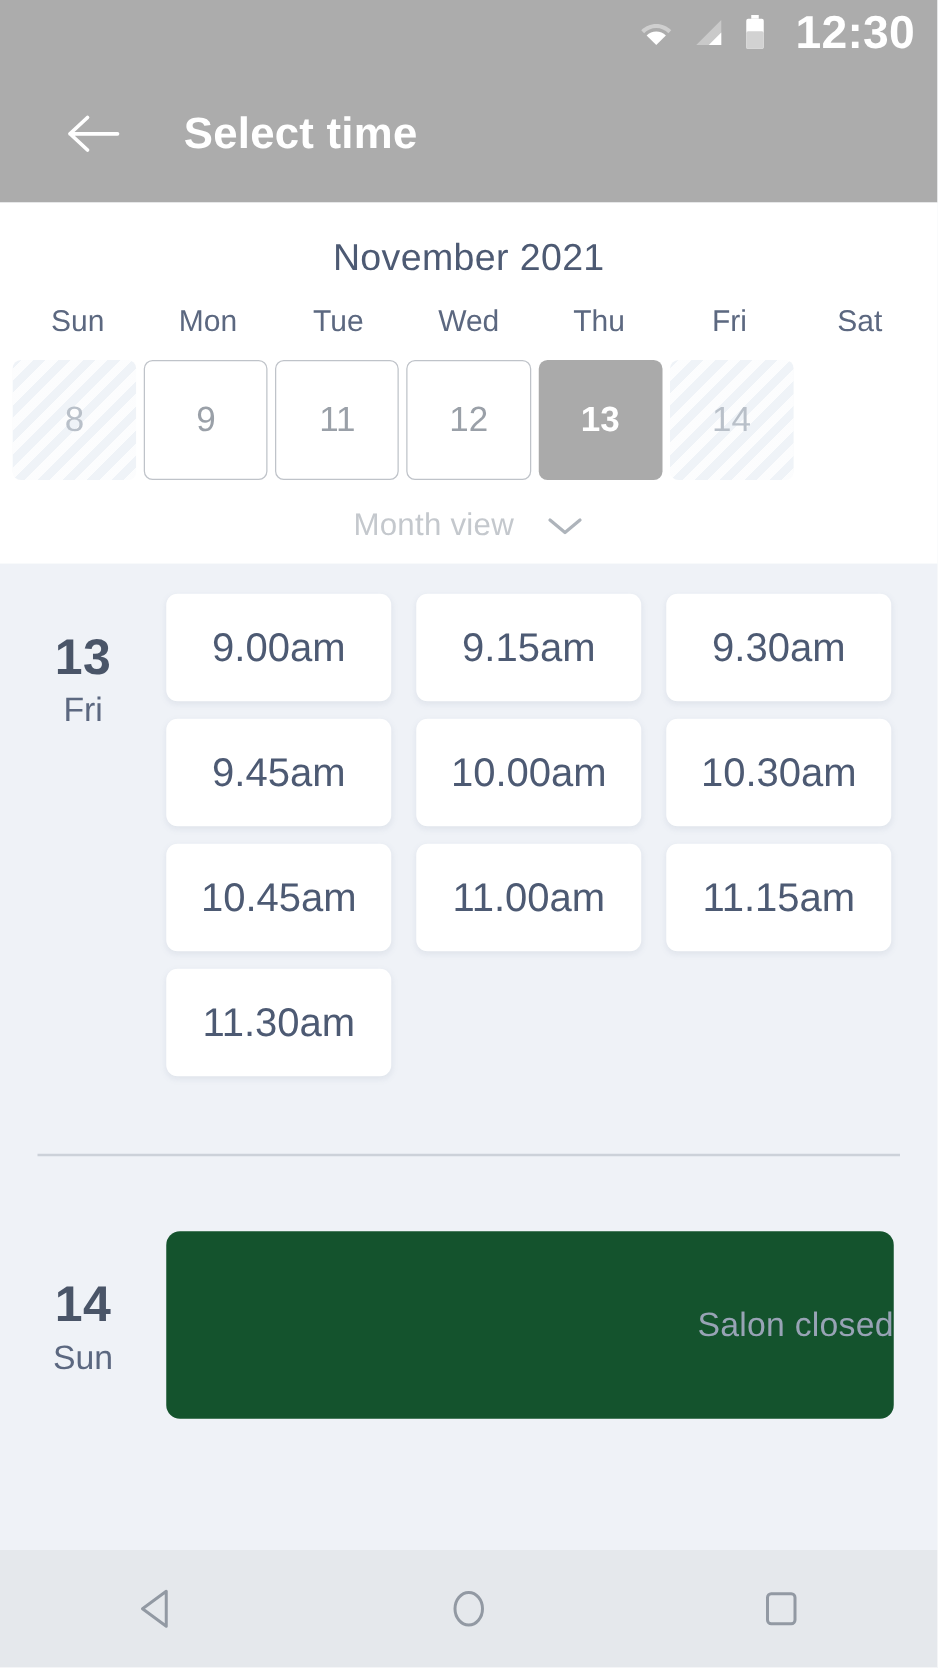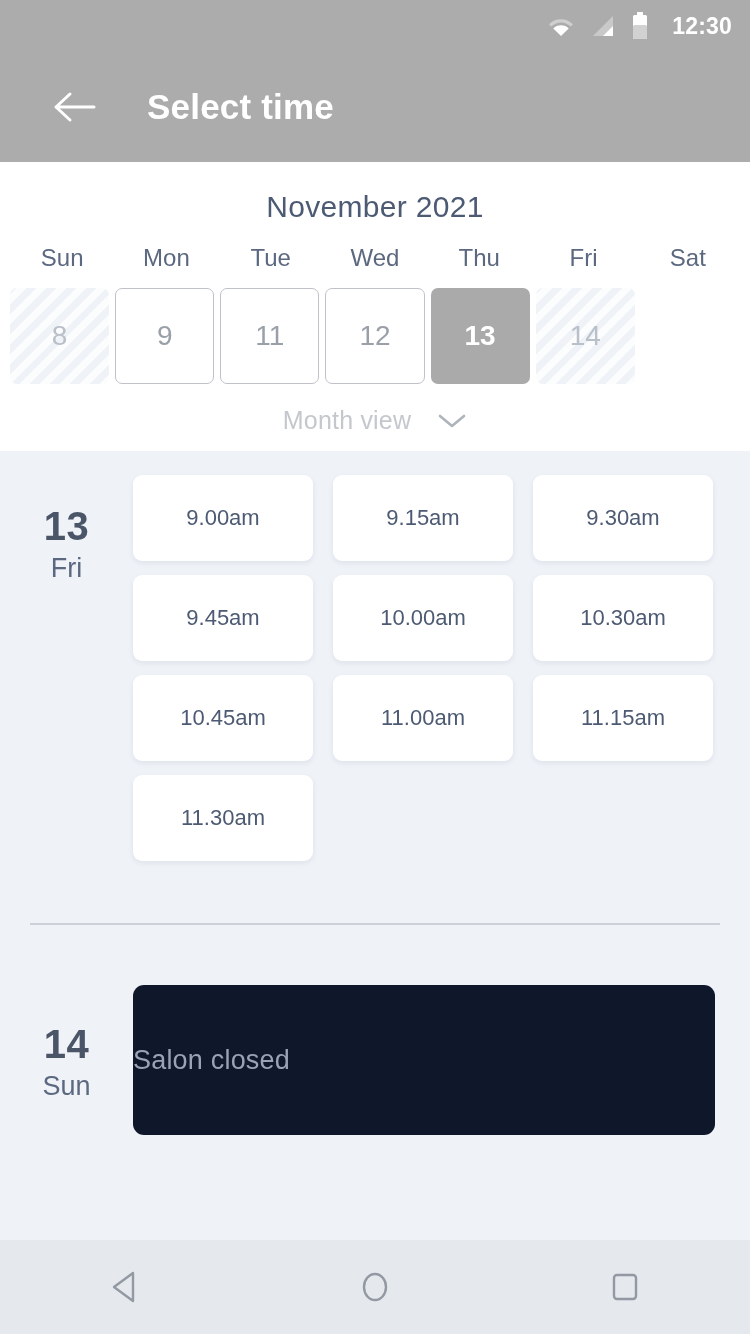--- a/index.html
+++ b/index.html
@@ -22,21 +22,21 @@
     background:#acacac;
     display:flex; align-items:center; justify-content:flex-end;
     padding-right:18px;
     flex:none;
   }
   .status-icons { display:flex; align-items:center; gap:16px; }
   .icon-wifi { width:26px; height:22px; display:block; }
   .icon-signal { width:26px; height:24px; display:block; }
   .icon-battery { width:16px; height:28px; display:block; }
   .status-time {
-    color:#ffffff; font-size:23px; font-weight:bold;
+    color:#ffffff; font-size:37px; font-weight:bold;
     letter-spacing:0.2px; margin-left:8px;
   }
 
   
   .appbar {
     height:110px;
     background:#acacac;
     display:flex; align-items:center;
     flex:none;
     padding-left:17px;
@@ -160,43 +160,43 @@
     grid-template-columns:repeat(3, 180px);
     gap:14px 20px;
     padding:24px 0 0 0;
     align-content:start;
   }
   .slot {
     height:86px;
     background:#ffffff;
     border-radius:9px;
     display:flex; align-items:center; justify-content:center;
-    font-size:22px;
+    font-size:32px;
     color:#4d5a73;
     box-shadow:0 2px 5px rgba(120,135,160,0.14);
     cursor:pointer;
   }
 
   .divider {
     height:2px;
     background:#ccd1d9;
     margin:62px 30px 0 30px;
   }
 
   .closed-block {
     display:flex;
     margin-top:60px;
   }
   .closed-panel {
     flex:1 1 auto;
     margin-right:35px;
     height:150px;
-    background:#0f172a;
+    background:#14532d;
     border-radius:11px;
-    display:flex; align-items:center; justify-content:flex-start;
+    display:flex; align-items:center; justify-content:flex-end;
   }
   .closed-text {
     font-size:27px;
     color:#98a3b5;
     letter-spacing:0.2px;
   }
   .closed-col { padding-top:36px; }
 
   
   .navbar {

